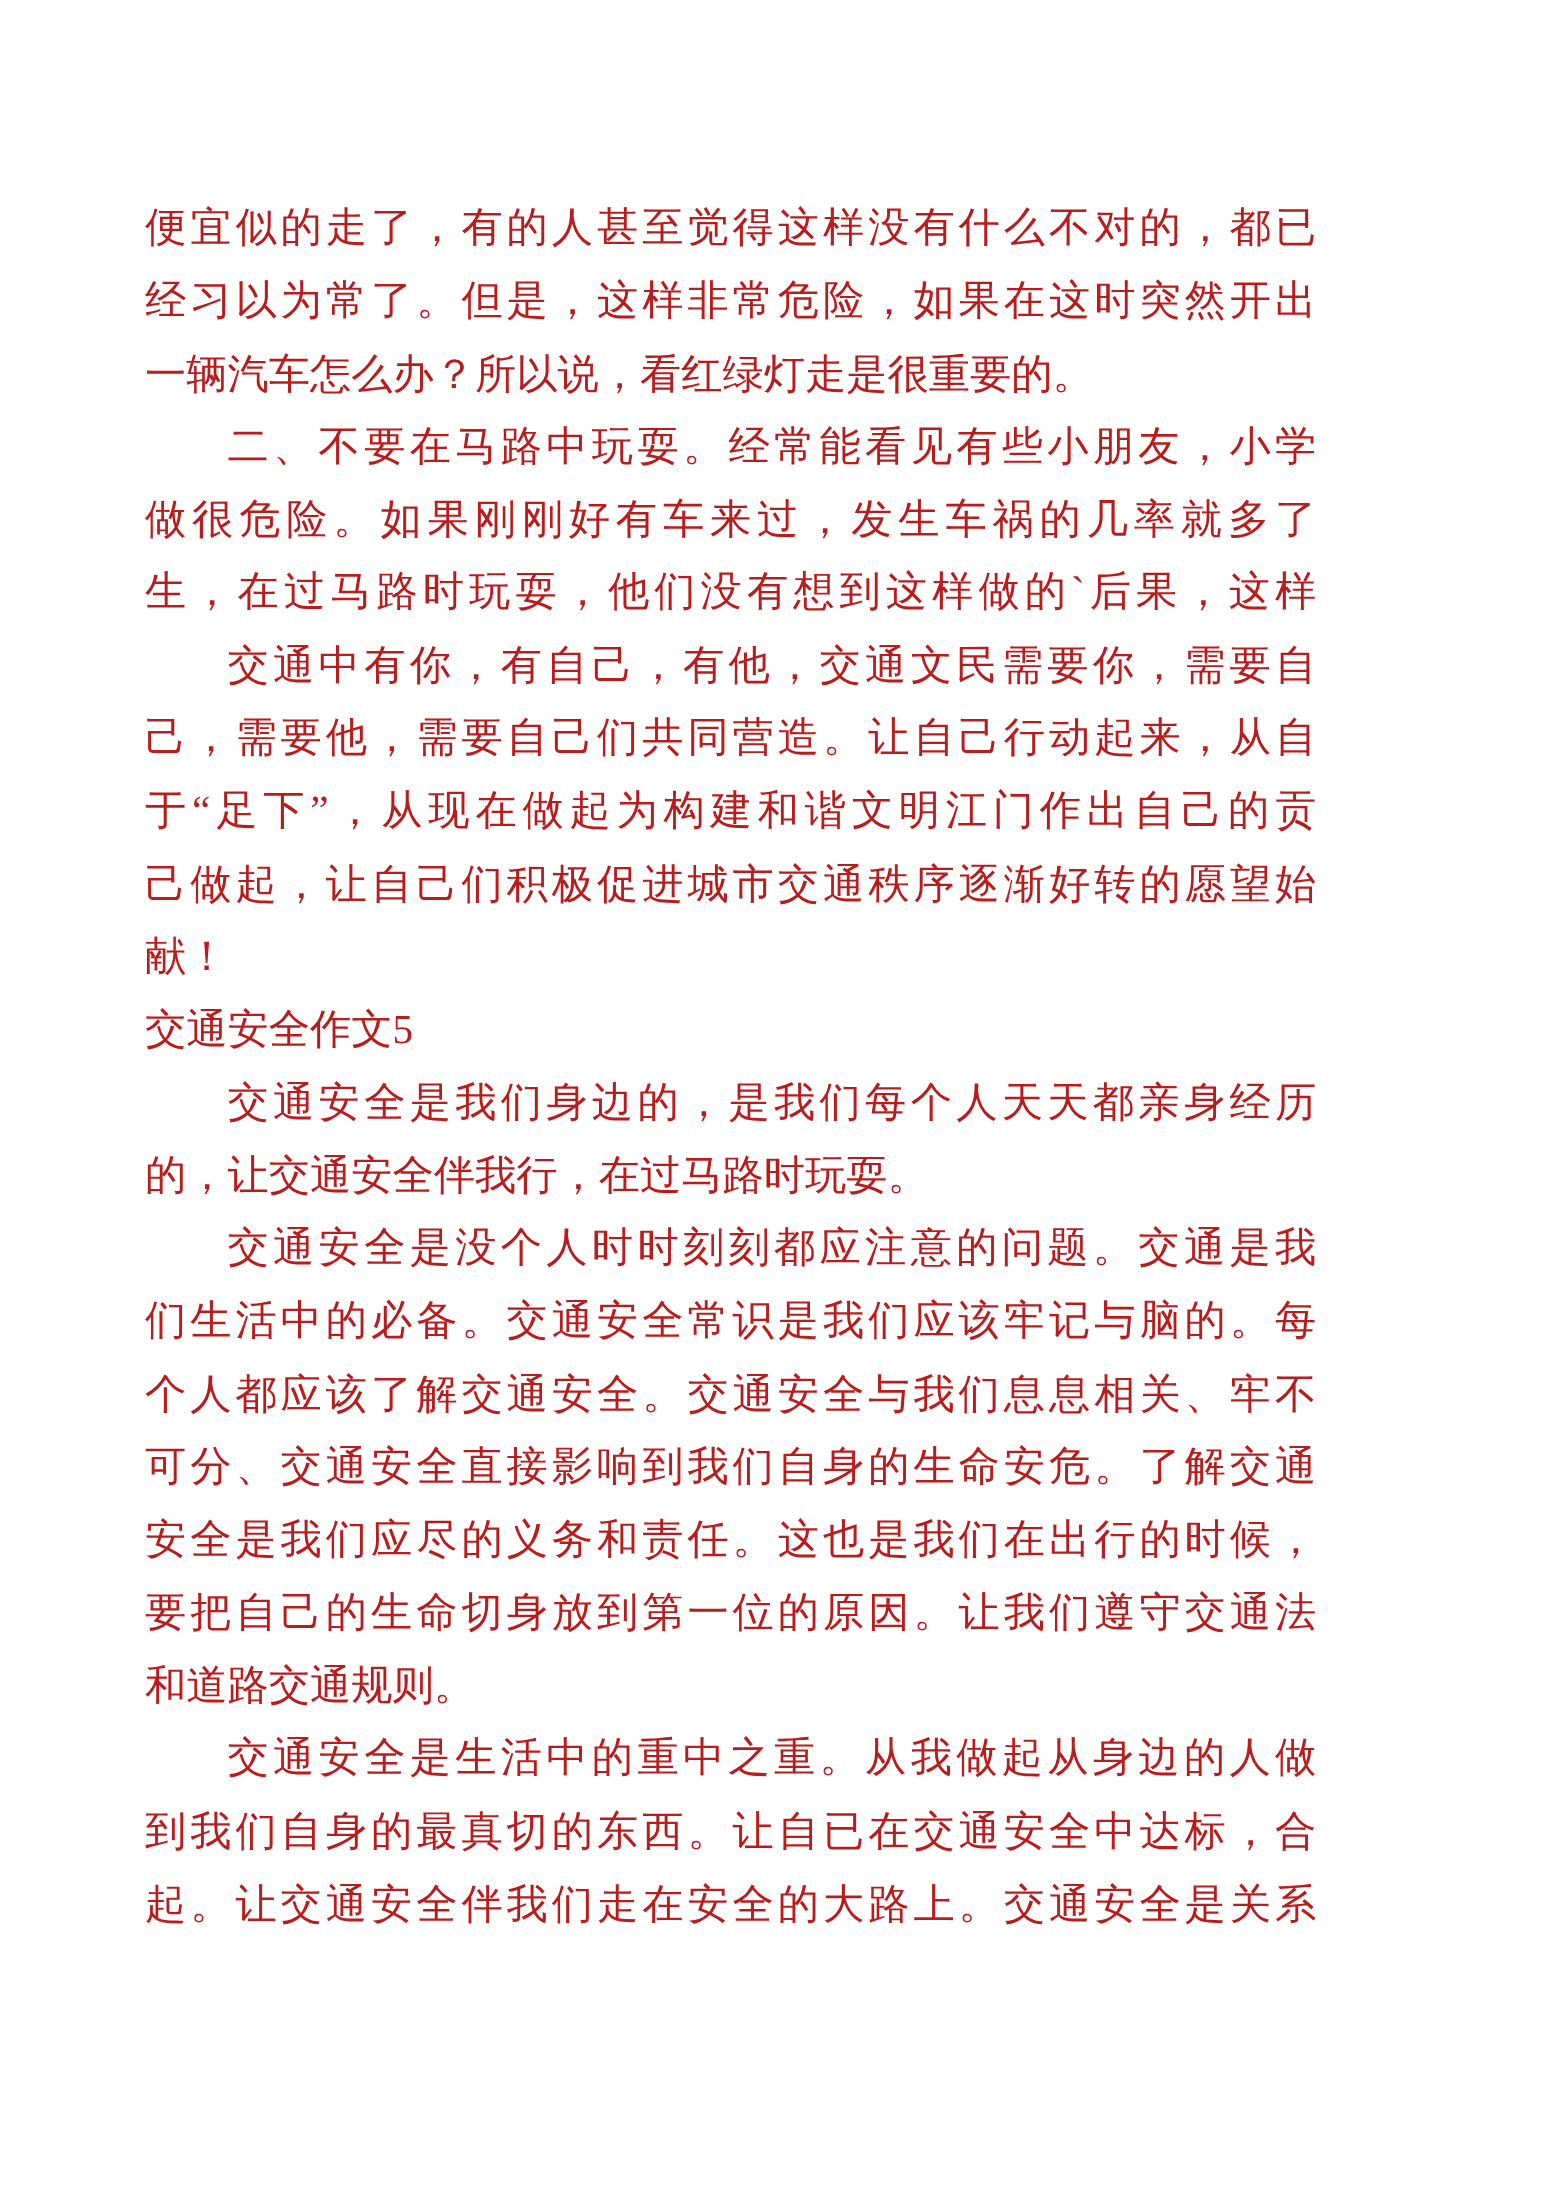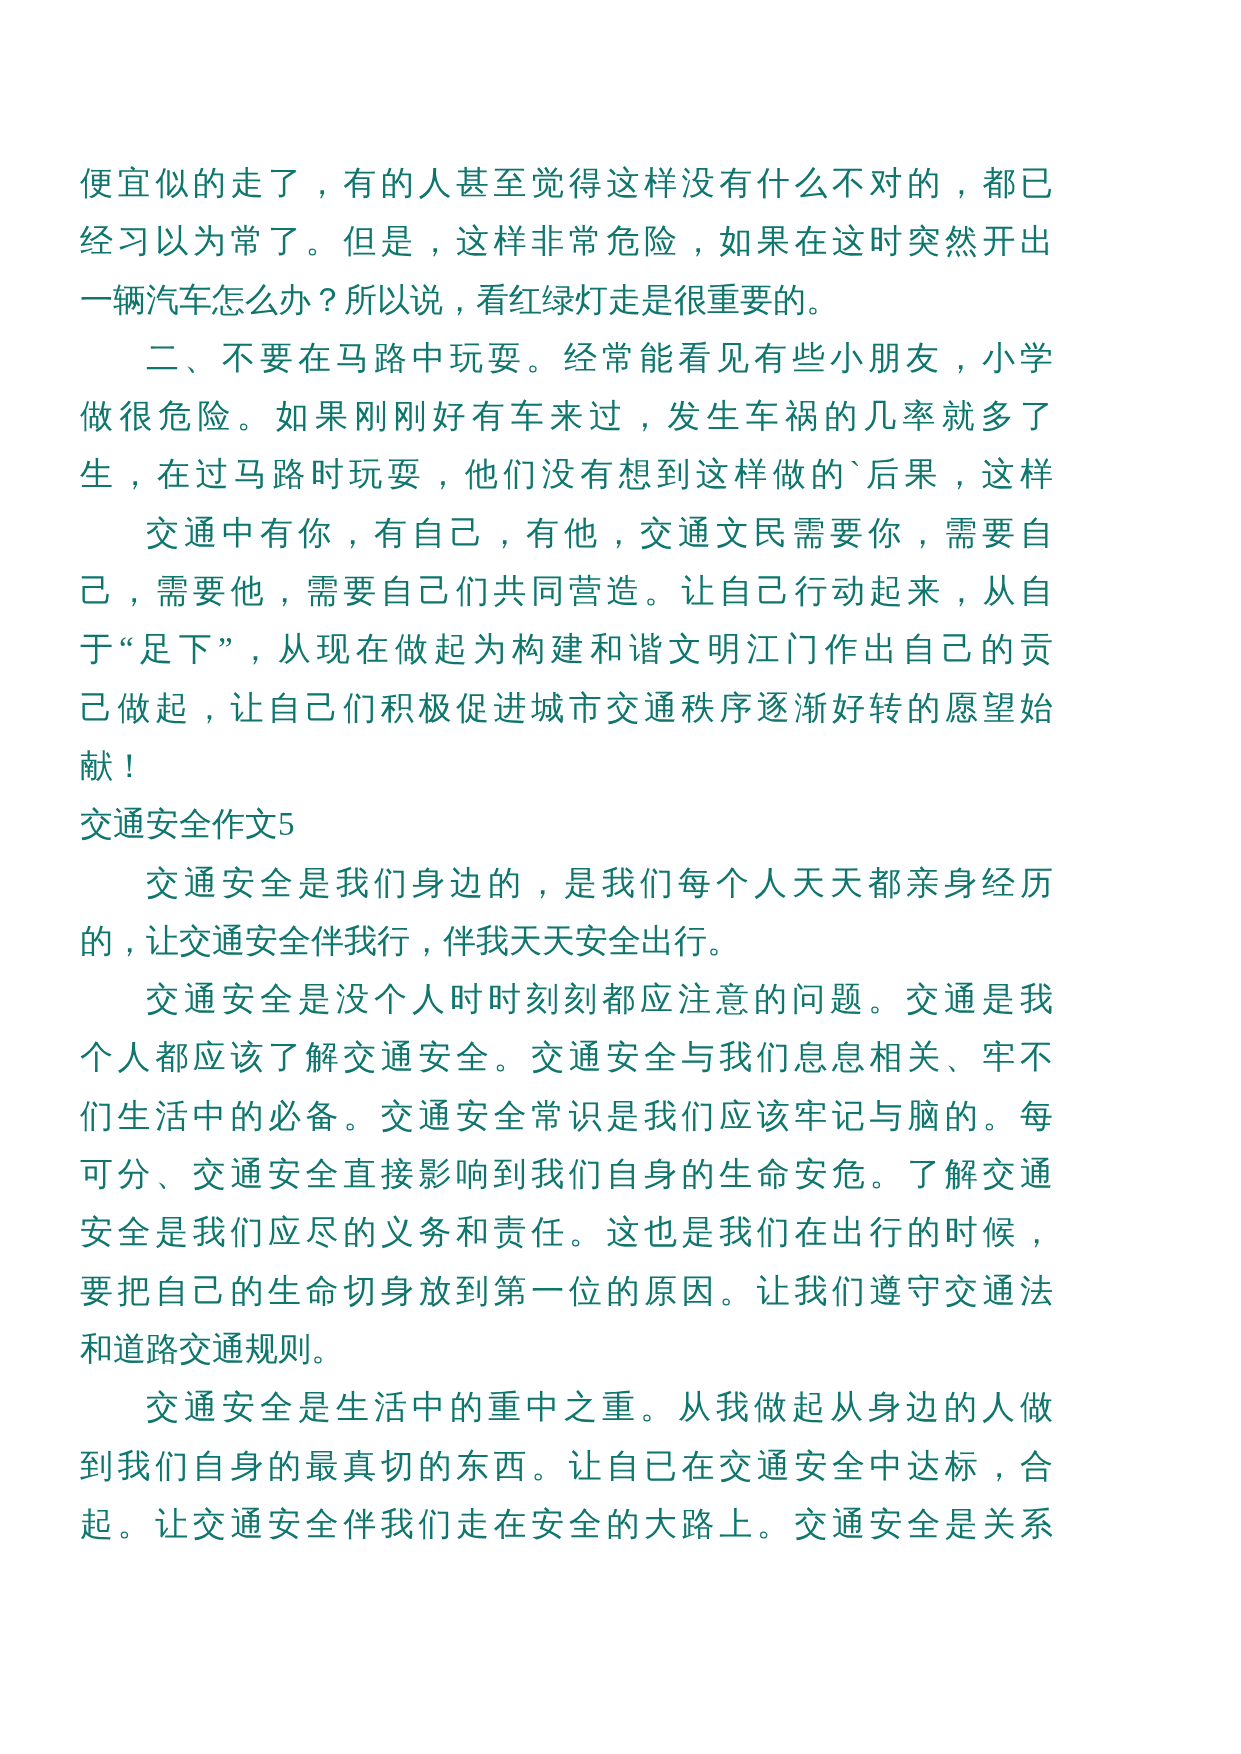--- a/index.html
+++ b/index.html
@@ -3,25 +3,25 @@
 <meta charset="utf-8">
 <style>
   html, body { margin: 0; padding: 0; background: #e8e8e8; }
   .page {
     position: relative;
     width: 1241px;
     height: 1754px;
     margin: 0 auto;
     background: #ffffff;
     box-sizing: border-box;
-    padding: 154px 188px 0 80px;
+    padding: 154px 188px 0 116px;
     font-family: "Liberation Serif", "DejaVu Serif", serif;
     font-size: 33px;
     line-height: 58.3px;
-    color: #0f766e;
+    color: #b91c1c;
     overflow: hidden;
   }
   .line {
     width: 100%;
     white-space: normal;
   }
   
   .j {
     text-align: justify;
     text-align-last: justify;
@@ -46,24 +46,24 @@
   <div class="line j ind">二、不要在马路中玩耍。经常能看见有些小朋友，小学</div>
   <div class="line j">做很危险。如果刚刚好有车来过，发生车祸的几率就多了</div>
   <div class="line j">生，在过马路时玩耍，他们没有想到这样做的`后果，这样</div>
   <div class="line j ind">交通中有你，有自己，有他，交通文民需要你，需要自</div>
   <div class="line j">己，需要他，需要自己们共同营造。让自己行动起来，从自</div>
   <div class="line j">于“足下”，从现在做起为构建和谐文明江门作出自己的贡</div>
   <div class="line j">己做起，让自己们积极促进城市交通秩序逐渐好转的愿望始</div>
   <div class="line short">献！</div>
   <div class="line short">交通安全作文5</div>
   <div class="line j ind">交通安全是我们身边的，是我们每个人天天都亲身经历</div>
-  <div class="line short">的，让交通安全伴我行，伴我天天安全出行。</div>
+  <div class="line short">的，让交通安全伴我行，在过马路时玩耍。</div>
   <div class="line j ind">交通安全是没个人时时刻刻都应注意的问题。交通是我</div>
+  <div class="line j">们生活中的必备。交通安全常识是我们应该牢记与脑的。每</div>
   <div class="line j">个人都应该了解交通安全。交通安全与我们息息相关、牢不</div>
-  <div class="line j">们生活中的必备。交通安全常识是我们应该牢记与脑的。每</div>
   <div class="line j">可分、交通安全直接影响到我们自身的生命安危。了解交通</div>
   <div class="line j">安全是我们应尽的义务和责任。这也是我们在出行的时候，</div>
   <div class="line j">要把自己的生命切身放到第一位的原因。让我们遵守交通法</div>
   <div class="line short">和道路交通规则。</div>
   <div class="line j ind">交通安全是生活中的重中之重。从我做起从身边的人做</div>
   <div class="line j">到我们自身的最真切的东西。让自已在交通安全中达标，合</div>
   <div class="line j">起。让交通安全伴我们走在安全的大路上。交通安全是关系</div>
 </div>
 
 </body></html>

